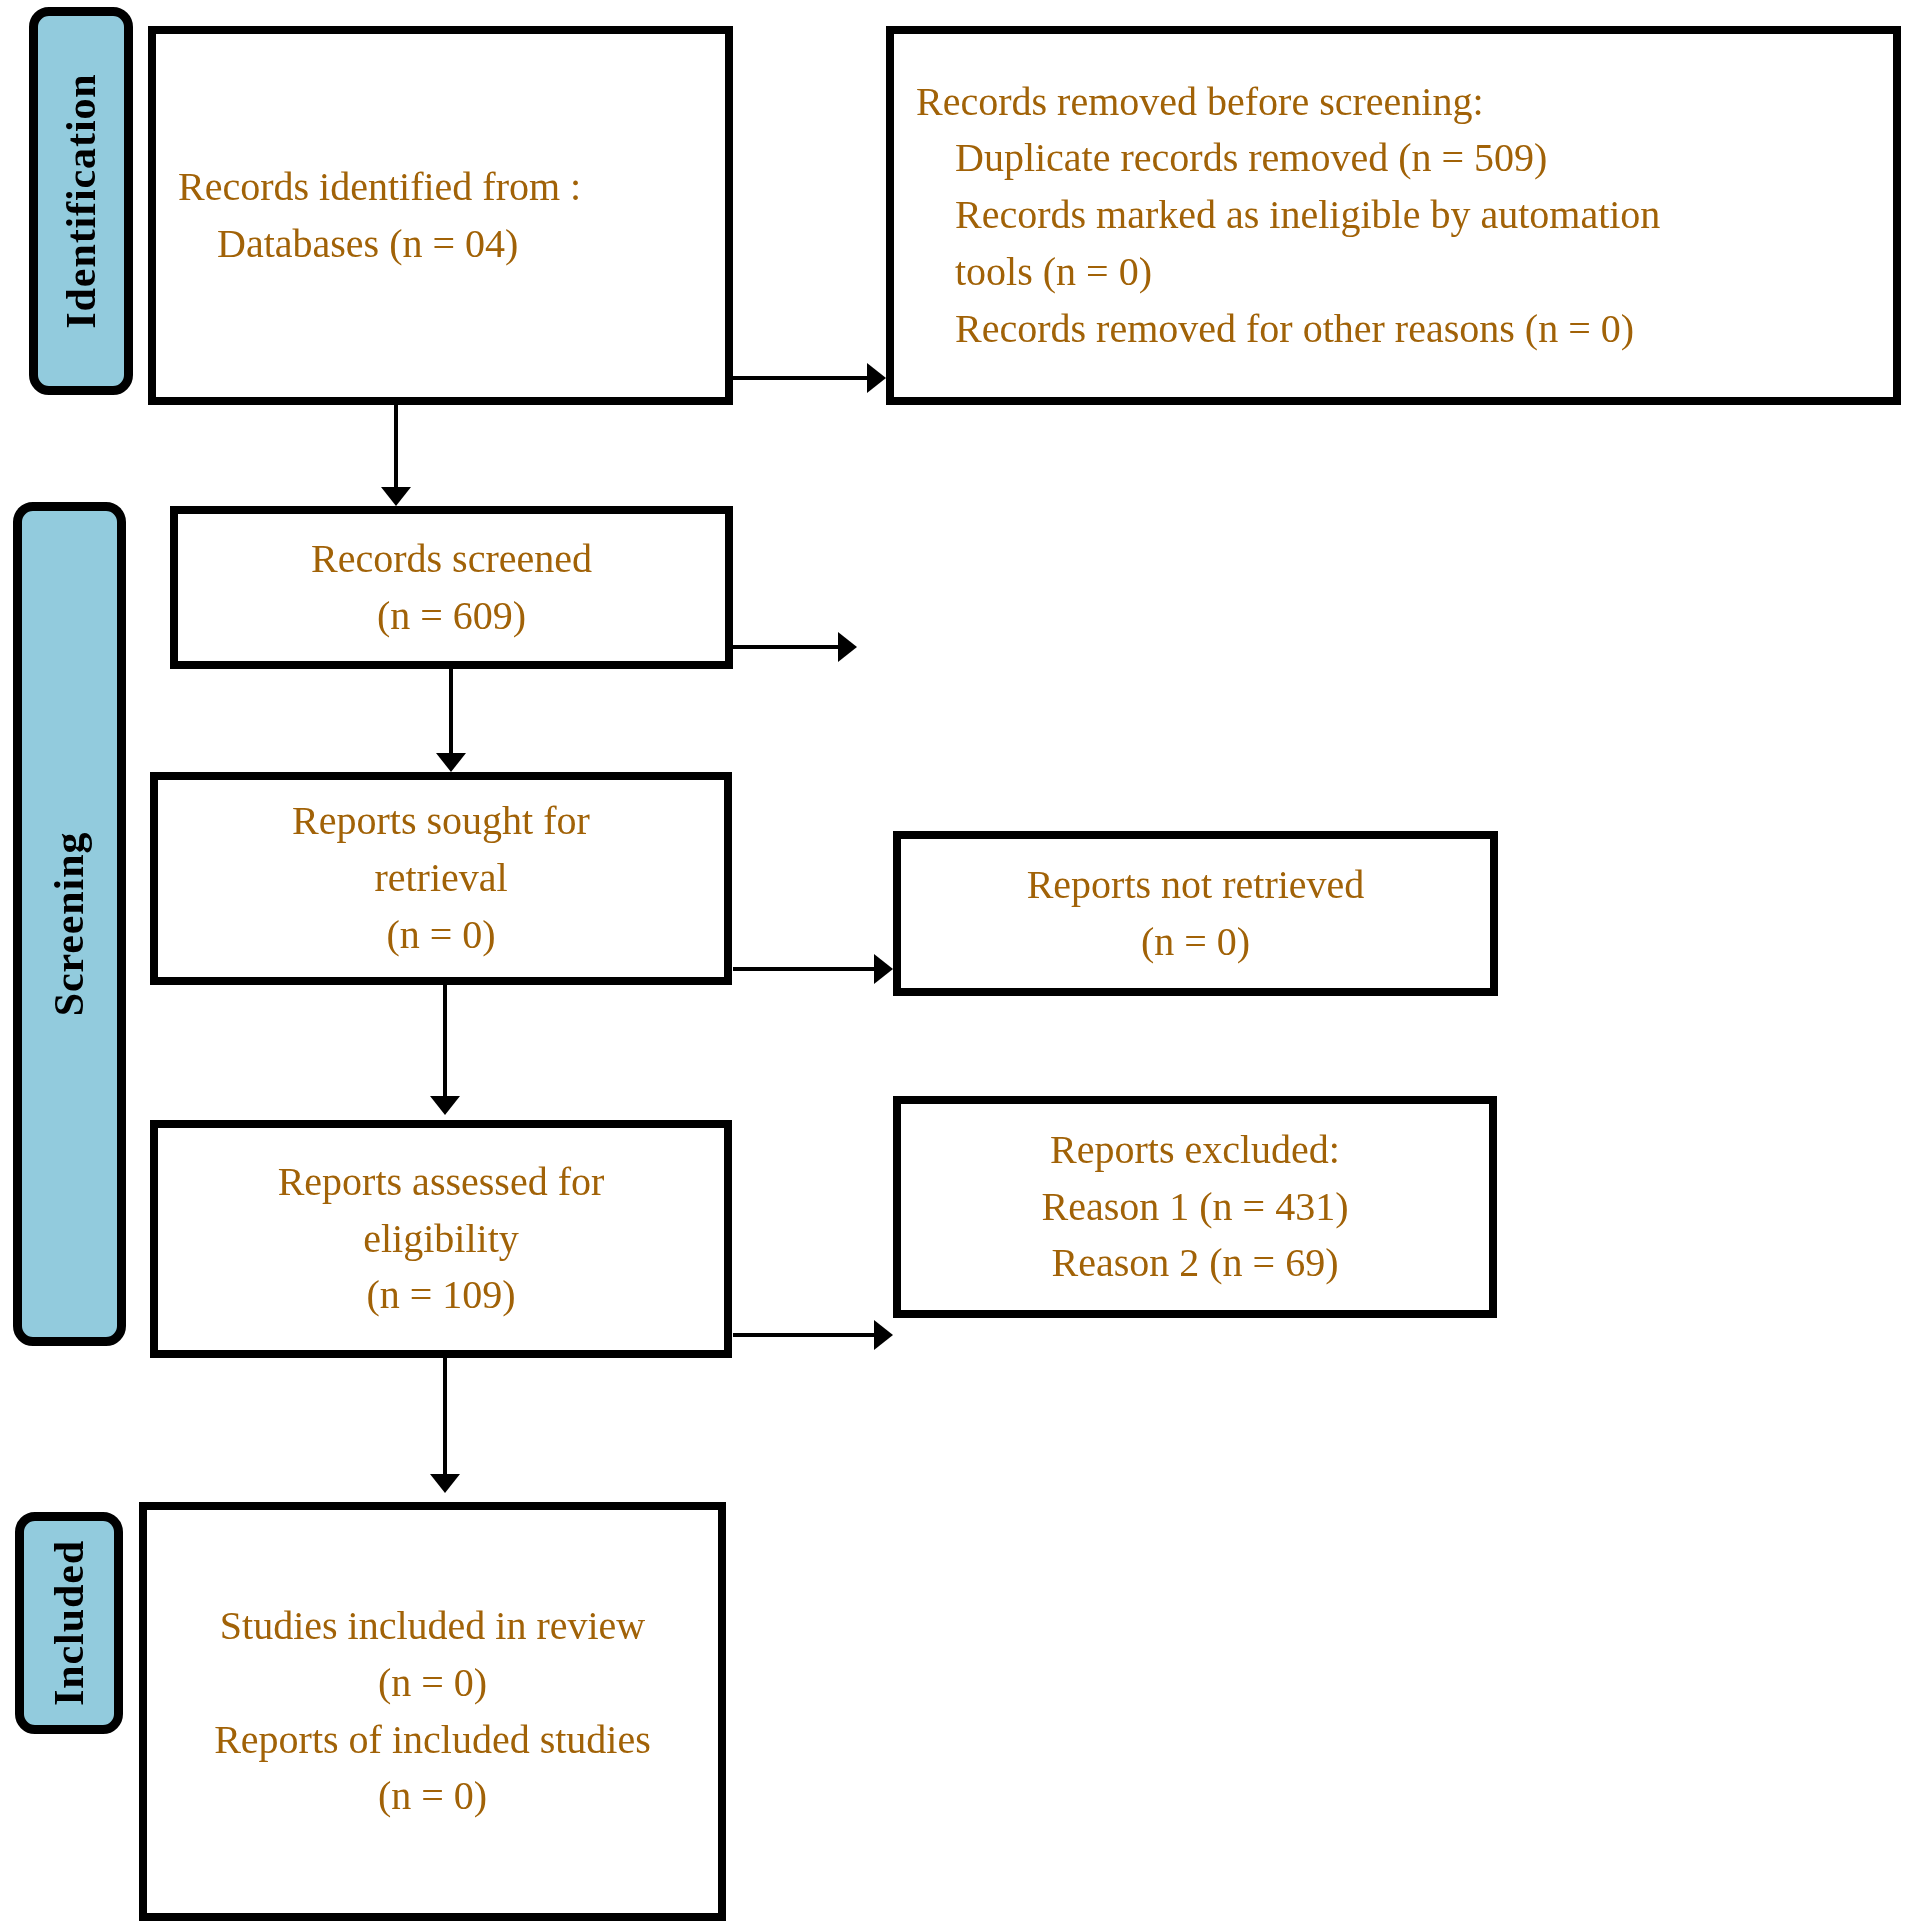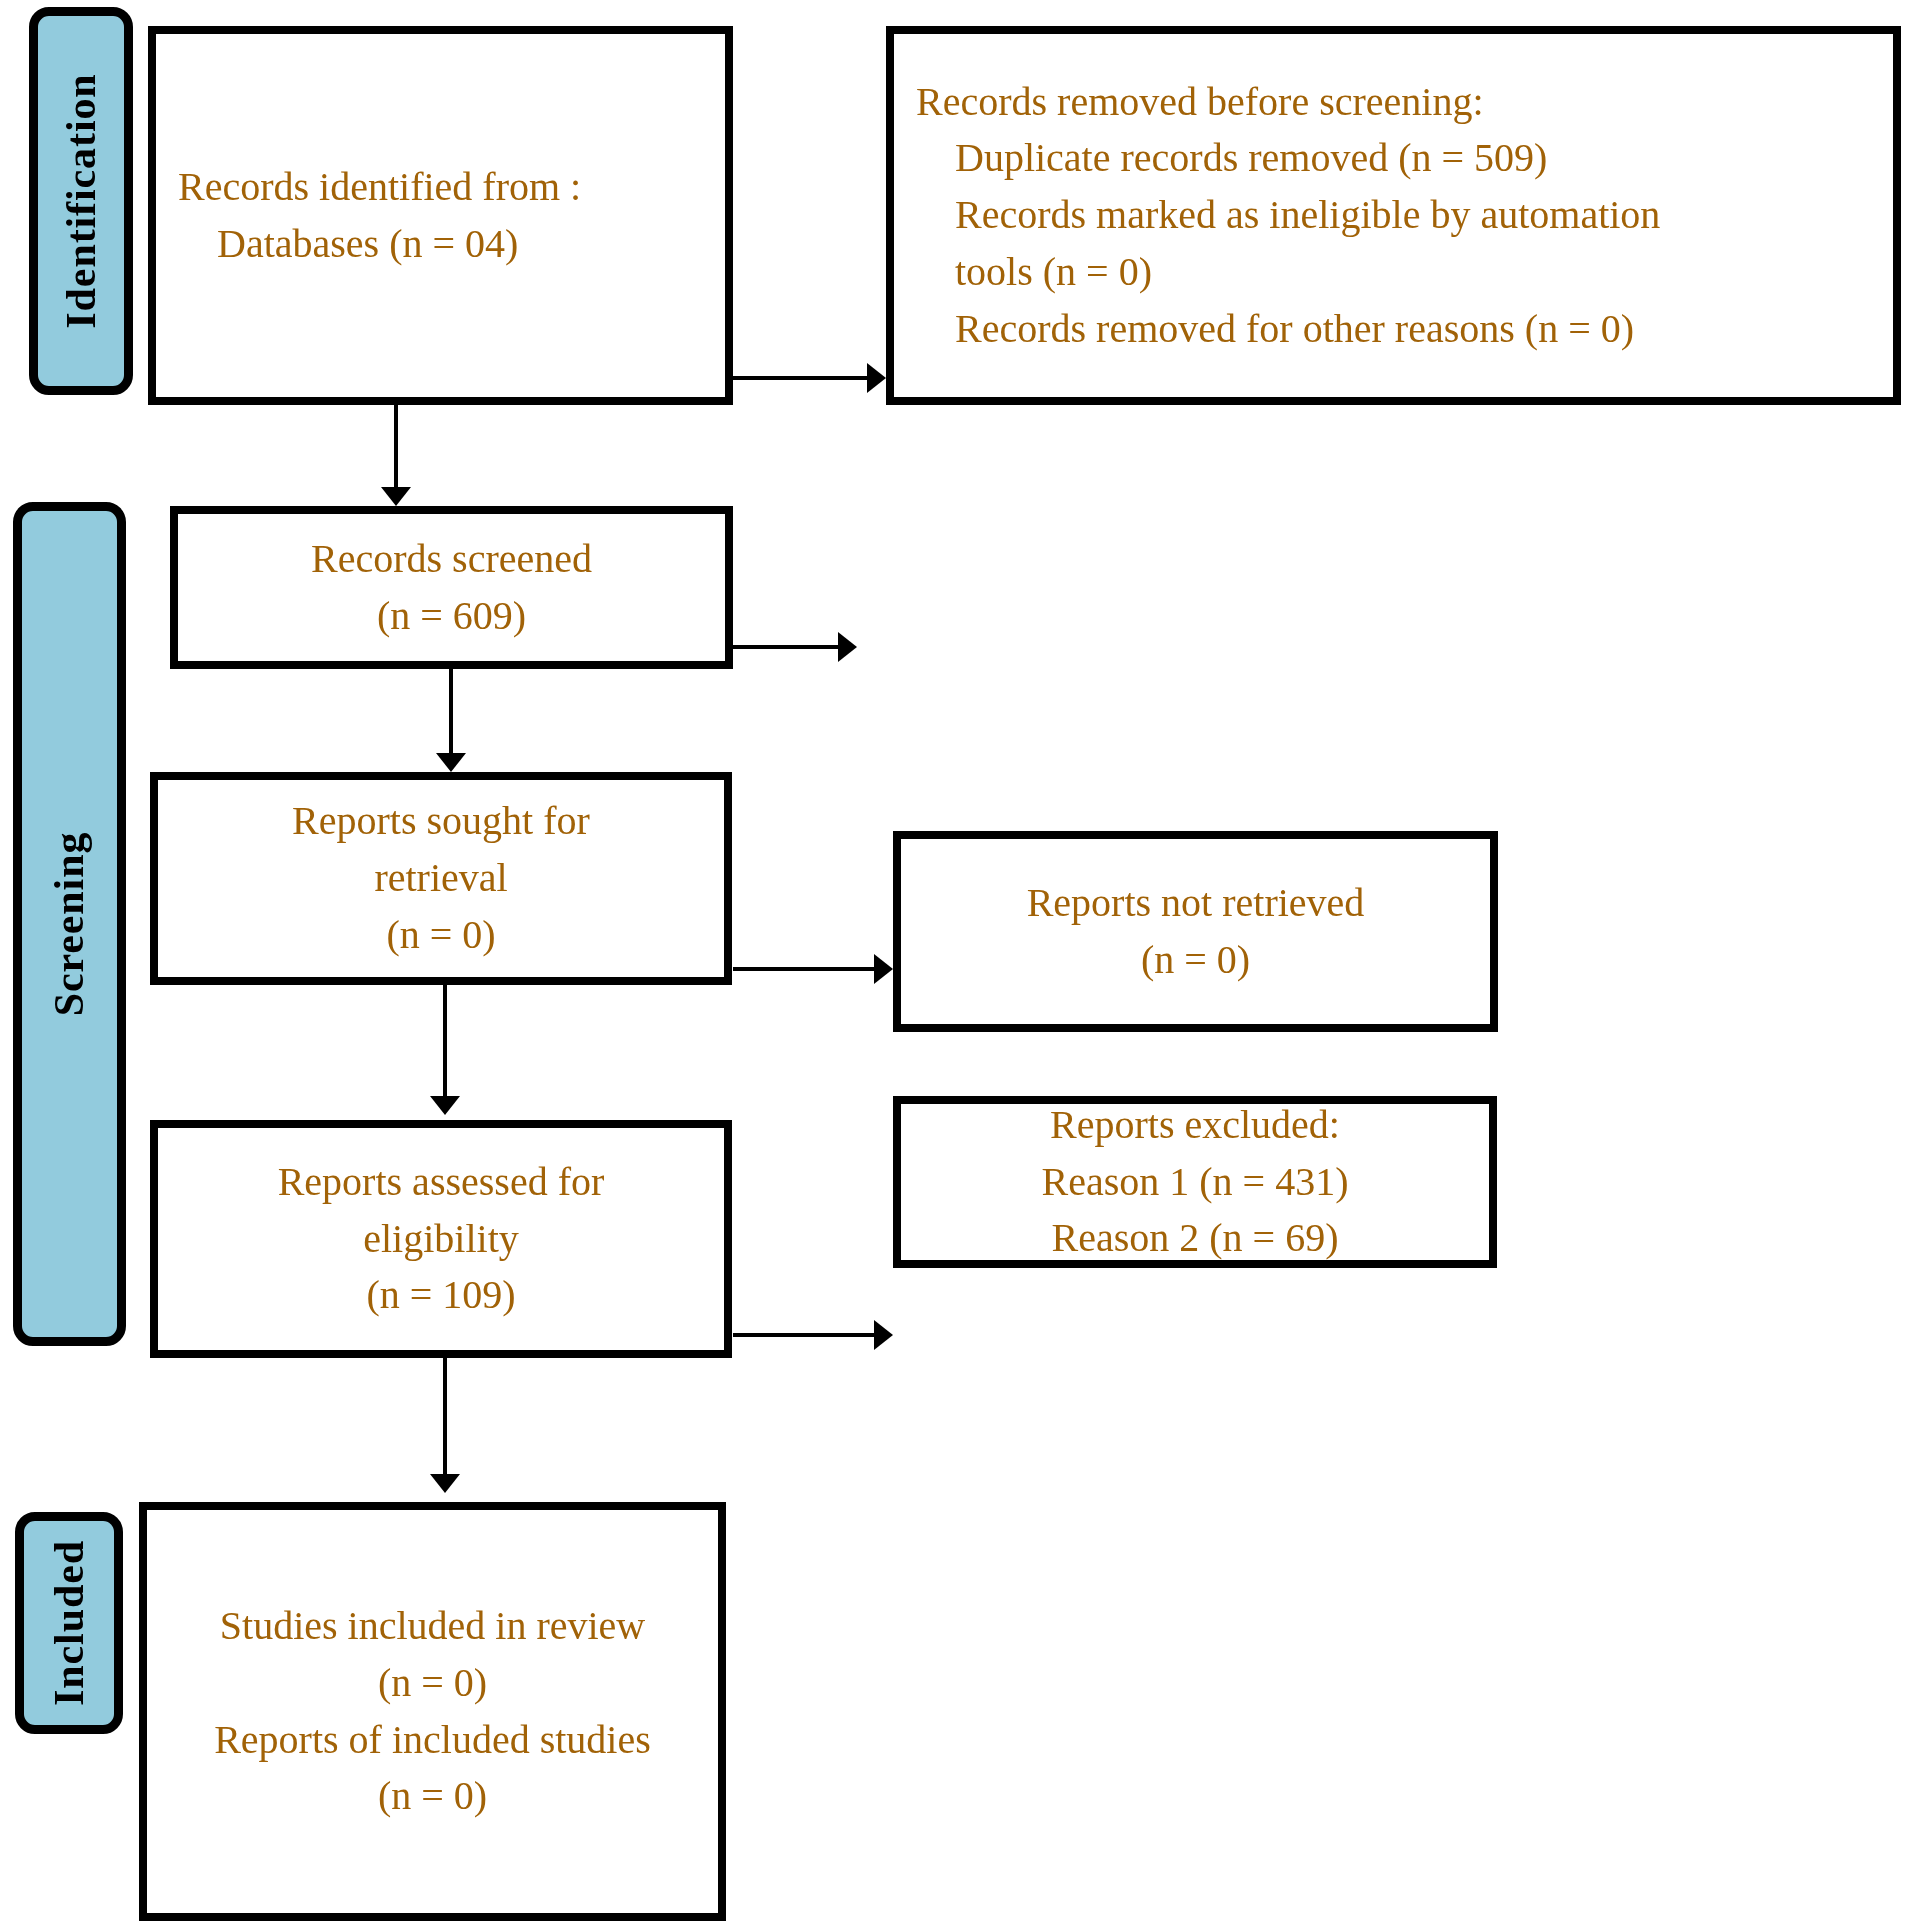--- a/index.html
+++ b/index.html
@@ -136,36 +136,36 @@
   <div class="arrow-h" style="left:733px; top:645px; width:106px;"></div>
 
   <div class="arrow-v" style="left:449px; top:669px; height:85px;"></div>
 
   <div class="flow-box center" style="left:150px; top:772px; width:582px; height:213px;">
     <span class="line">Reports sought for</span>
     <span class="line">retrieval</span>
     <span class="line">(n = 0)</span>
   </div>
 
-  <div class="flow-box center" style="left:893px; top:831px; width:605px; height:201px;">
+  <div class="flow-box center" style="left:893px; top:831px; width:605px; height:165px;">
     <span class="line">Reports not retrieved</span>
     <span class="line">(n = 0)</span>
   </div>
 
   <div class="arrow-h" style="left:733px; top:967px; width:142px;"></div>
 
   <div class="arrow-v" style="left:443px; top:985px; height:112px;"></div>
 
   <div class="flow-box center" style="left:150px; top:1120px; width:582px; height:238px;">
     <span class="line">Reports assessed for</span>
     <span class="line">eligibility</span>
     <span class="line">(n = 109)</span>
   </div>
 
-  <div class="flow-box center" style="left:893px; top:1096px; width:604px; height:172px;">
+  <div class="flow-box center" style="left:893px; top:1096px; width:604px; height:222px;">
     <span class="line">Reports excluded:</span>
     <span class="line">Reason 1 (n = 431)</span>
     <span class="line">Reason 2 (n = 69)</span>
   </div>
 
   <div class="arrow-h" style="left:733px; top:1333px; width:142px;"></div>
 
   <div class="arrow-v" style="left:443px; top:1358px; height:117px;"></div>
 
   <div class="flow-box center" style="left:139px; top:1502px; width:587px; height:419px;">

